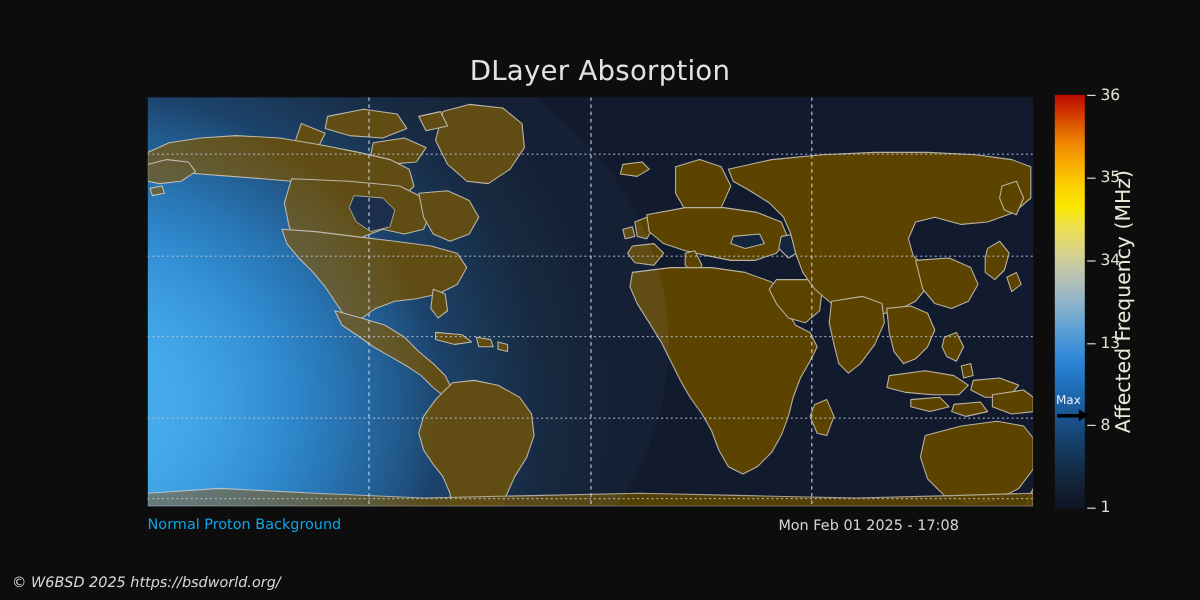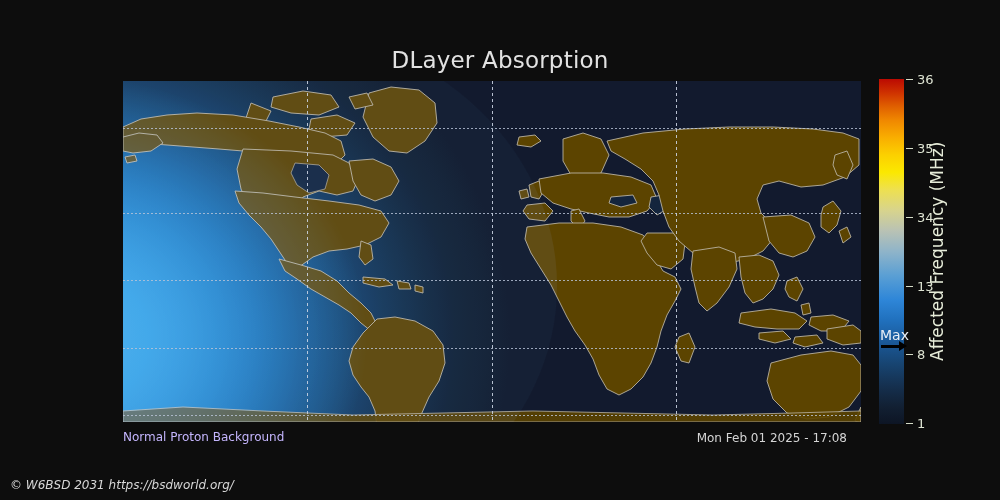--- a/index.html
+++ b/index.html
@@ -3,21 +3,21 @@
 <meta charset="utf-8">
 <style>
   html,body{margin:0;padding:0;}
   body{
     width:1000px;height:500px;overflow:hidden;
     background:#0d0d0d;
     font-family:"DejaVu Sans","Liberation Sans",sans-serif;
     position:relative;
     -webkit-font-smoothing:antialiased;
   }
-  #stage{position:absolute;left:0;top:0;width:938px;height:500px;padding-left:48px;}
+  #stage{position:absolute;left:0;top:0;width:938px;height:500px;}
 
   
   .title{
     position:absolute;left:0;top:47px;width:1000px;
     text-align:center;color:#e2e2e2;font-size:23px;letter-spacing:.2px;
   }
 
   
   .map-frame{
     position:absolute;left:123px;top:81px;width:738px;height:341px;
@@ -60,27 +60,27 @@
   .cbar-tick{position:absolute;left:906px;width:7px;height:1px;background:#d4dcc8;}
   .cbar-lab{position:absolute;left:917px;color:#dde3d2;font-size:13px;line-height:1;transform:translateY(-6px);text-align:right;}
   .cbar-title{
     position:absolute;left:925px;top:78px;height:346px;width:24px;
     color:#e6ecd9;font-size:17px;
     writing-mode:vertical-rl;text-orientation:mixed;transform:rotate(180deg);
     display:flex;align-items:center;justify-content:center;white-space:nowrap;
   }
   
   .maxmark{position:absolute;left:879px;top:330px;width:60px;height:26px;pointer-events:none;}
-  .maxmark .lbl{position:absolute;left:1px;top:0;color:#e8eef6;font-size:14px;line-height:10px;text-align:center;}
+  .maxmark .lbl{position:absolute;left:1px;top:0;color:#e8eef6;font-size:10px;line-height:10px;text-align:center;}
   .maxmark .shaft{position:absolute;left:2px;top:15px;width:19px;height:3px;background:#000;}
   .maxmark .head{position:absolute;left:20px;top:11px;width:0;height:0;
     border-left:8px solid #000;border-top:5.5px solid transparent;border-bottom:5.5px solid transparent;}
 
   
-  .foot-left{position:absolute;left:123px;top:429px;color:#c4b5fd;font-size:12px;line-height:16px;}
+  .foot-left{position:absolute;left:123px;top:429px;color:#0ea5e9;font-size:12px;line-height:16px;}
   .foot-right{position:absolute;right:139px;top:431px;color:#d5d5d5;font-size:12px;}
   .copyright{position:absolute;left:10px;top:478px;color:#d8d8d8;font-size:12px;font-style:italic;}
 </style>
 </head>
 <body>
 
 <div id="stage">
 
   <div class="title">DLayer Absorption</div>
 
@@ -319,15 +319,15 @@
     <span class="shaft"></span>
     <span class="head"></span>
   </div>
 
   <div class="foot-left">
     <div>Normal Proton Background</div>
   </div>
 
   <div class="foot-right">Mon Feb 01 2025 - 17:08</div>
 
-  <div class="copyright">© W6BSD 2031 https://bsdworld.org/</div>
+  <div class="copyright">© W6BSD 2025 https://bsdworld.org/</div>
 
 </div>
 
 </body></html>

